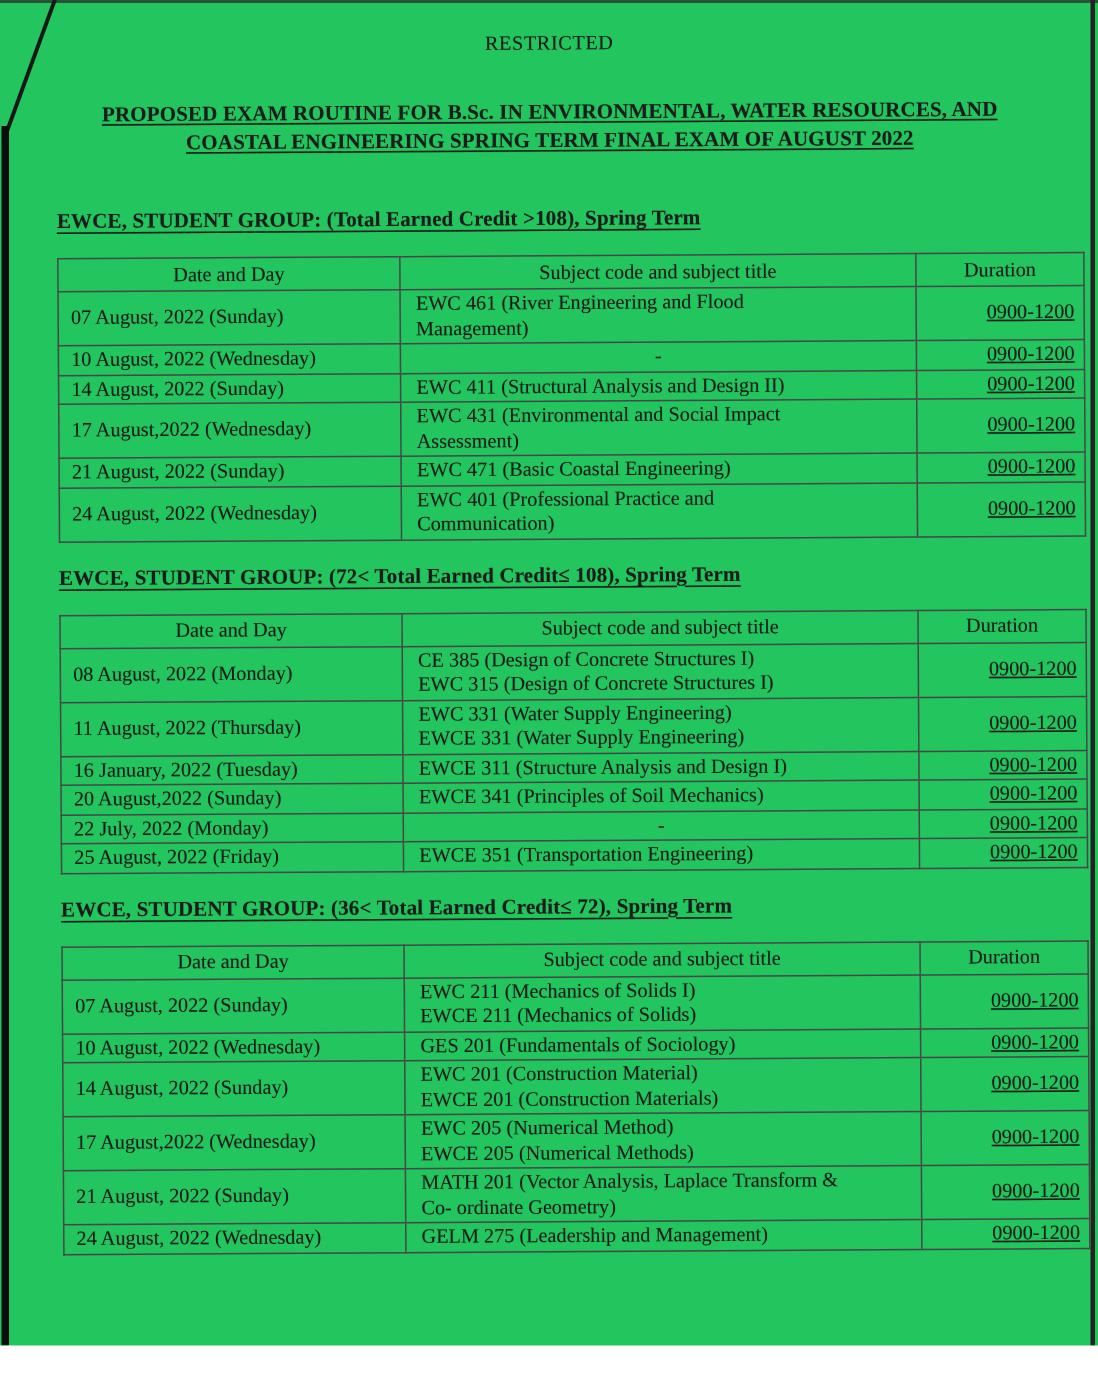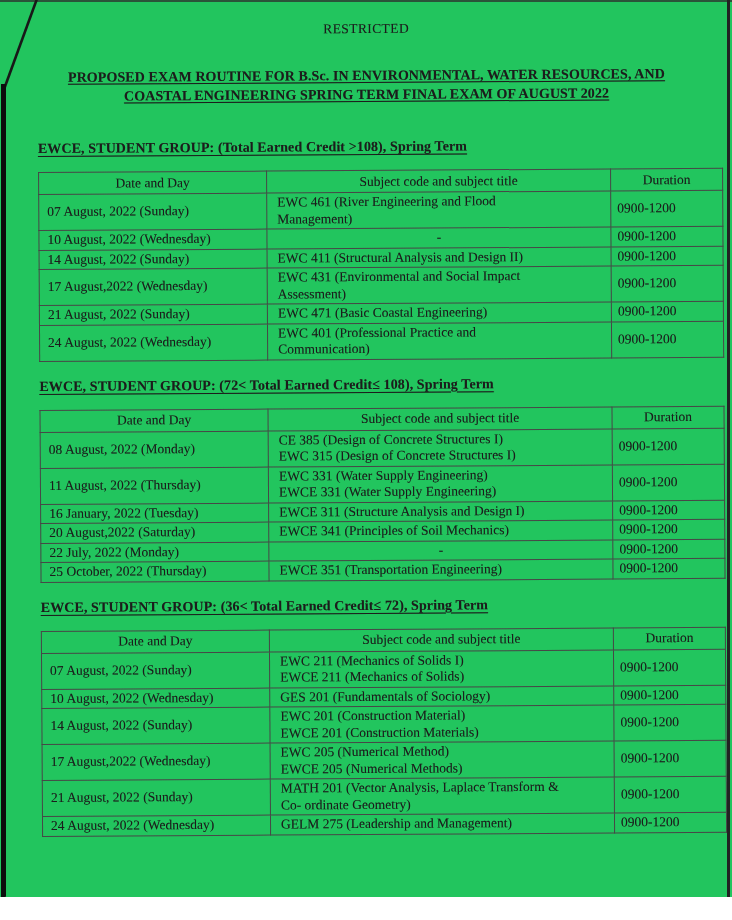--- a/index.html
+++ b/index.html
@@ -86,21 +86,21 @@
     color: #1c1c1c;
   }
   .exam-table th { text-align: center; padding: 2.5px 4px; line-height: 16px; }
   .exam-table th:nth-child(1), .exam-table td:nth-child(1) { width: 219px; }
   .exam-table th:nth-child(2), .exam-table td:nth-child(2) { width: 335px; }
   .exam-table th:nth-child(3), .exam-table td:nth-child(3) { width: 103px; }
   .exam-table td { line-height: 16.5px; padding: 1px 6px; vertical-align: middle; }
   .cell-date    { padding-left: 8px !important; }
   .cell-subject { padding-left: 10px !important; white-space: pre-line; }
   .cell-subject.dash { text-align: center; padding-left: 6px !important; }
-  .cell-duration { text-align: left; }
+  .cell-duration { text-align: right; text-decoration: underline; }
 </style>
 </head>
 <body>
 
 <div class="page">
 
   <div class="edge-top"></div>
   <svg class="fold-line" width="60" height="100" viewBox="0 0 60 100">
     <line x1="38" y1="-4" x2="3" y2="92" stroke="#181818" stroke-width="2.6"></line>
   </svg>
@@ -187,31 +187,31 @@
                 <td class="cell-subject">EWC 331 (Water Supply Engineering)
 EWCE 331 (Water Supply Engineering)</td>
                 <td class="cell-duration">0900-1200</td>
               </tr>
               <tr>
                 <td class="cell-date">16 January, 2022 (Tuesday)</td>
                 <td class="cell-subject">EWCE 311 (Structure Analysis and Design I)</td>
                 <td class="cell-duration">0900-1200</td>
               </tr>
               <tr>
-                <td class="cell-date">20 August,2022 (Saturday)</td>
+                <td class="cell-date">20 August,2022 (Sunday)</td>
                 <td class="cell-subject">EWCE 341 (Principles of Soil Mechanics)</td>
                 <td class="cell-duration">0900-1200</td>
               </tr>
               <tr>
                 <td class="cell-date">22 July, 2022 (Monday)</td>
                 <td class="cell-subject dash">-</td>
                 <td class="cell-duration">0900-1200</td>
               </tr>
               <tr>
-                <td class="cell-date">25 October, 2022 (Thursday)</td>
+                <td class="cell-date">25 August, 2022 (Friday)</td>
                 <td class="cell-subject">EWCE 351 (Transportation Engineering)</td>
                 <td class="cell-duration">0900-1200</td>
               </tr>
             </tbody>
     </table>
   </section>
 
   <section class="group-section">
     <h2 class="group-heading">EWCE, STUDENT GROUP: (36&lt; Total Earned Credit≤ 72), Spring Term</h2>
     <table class="exam-table">

